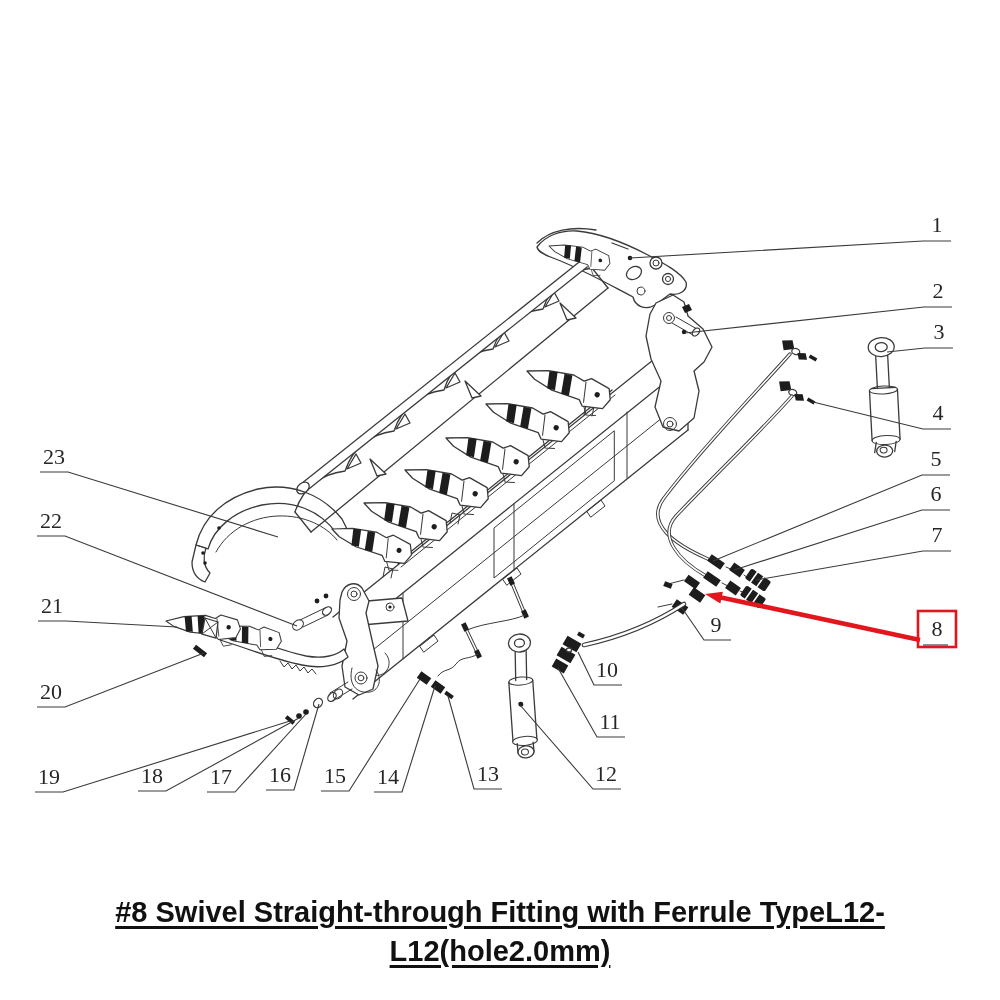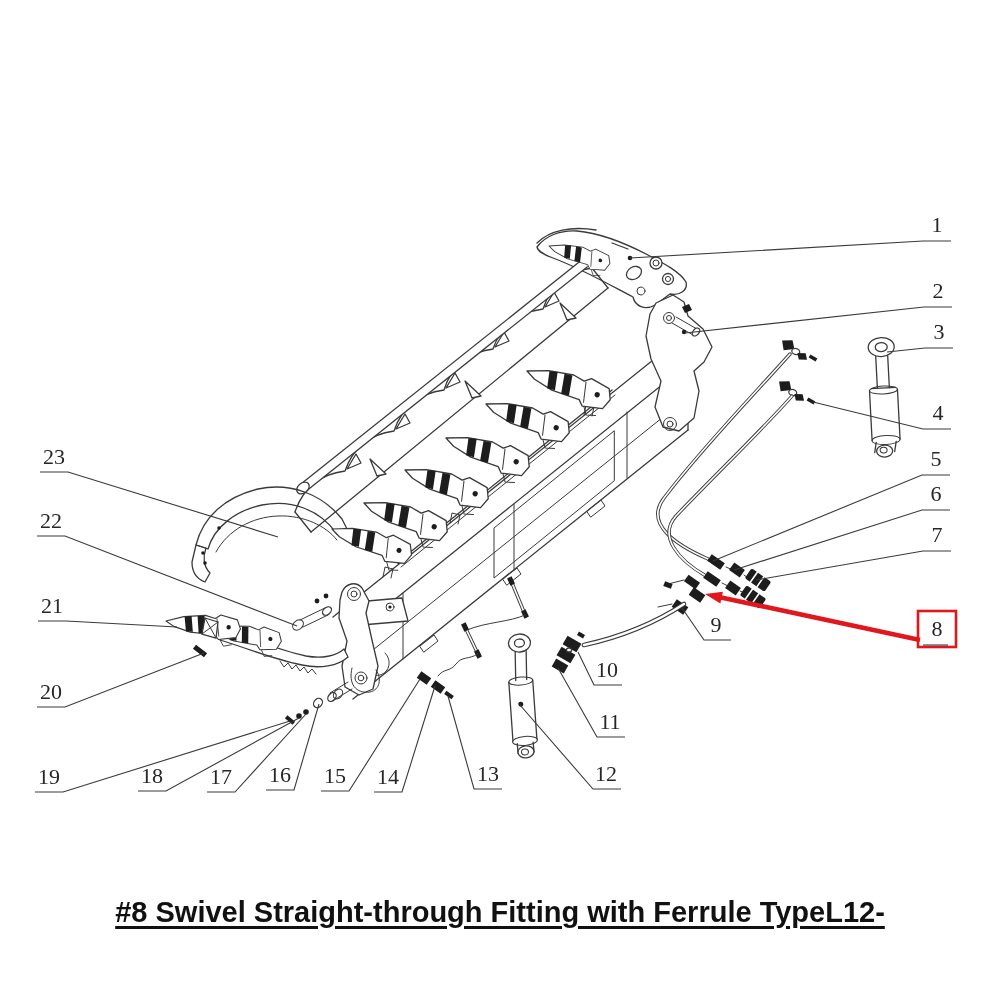--- a/index.html
+++ b/index.html
@@ -323,14 +323,15 @@
         <polyline points="923,645 948,645" fill="none" stroke="#3a3a3a" stroke-width="1.1"></polyline>
         <text x="937" y="636" text-anchor="middle" class="callout-num">8</text>
         <line x1="920" y1="640" x2="718.690164938386" y2="596.929058544957" stroke="#e2171d" stroke-width="4.6"></line>
         <polygon points="705,594 722.879082515879,591.6895004024252 720.3684609059158,603.4239274924703" fill="#e2171d"></polygon>
       </g>
   </svg>
 
   
   <div class="caption">
     <div class="cline">#8 Swivel Straight-through Fitting with Ferrule TypeL12-</div>
+    <div class="cline">L12(hole2.0mm)</div>
   </div>
 </div>
 
 </body></html>

